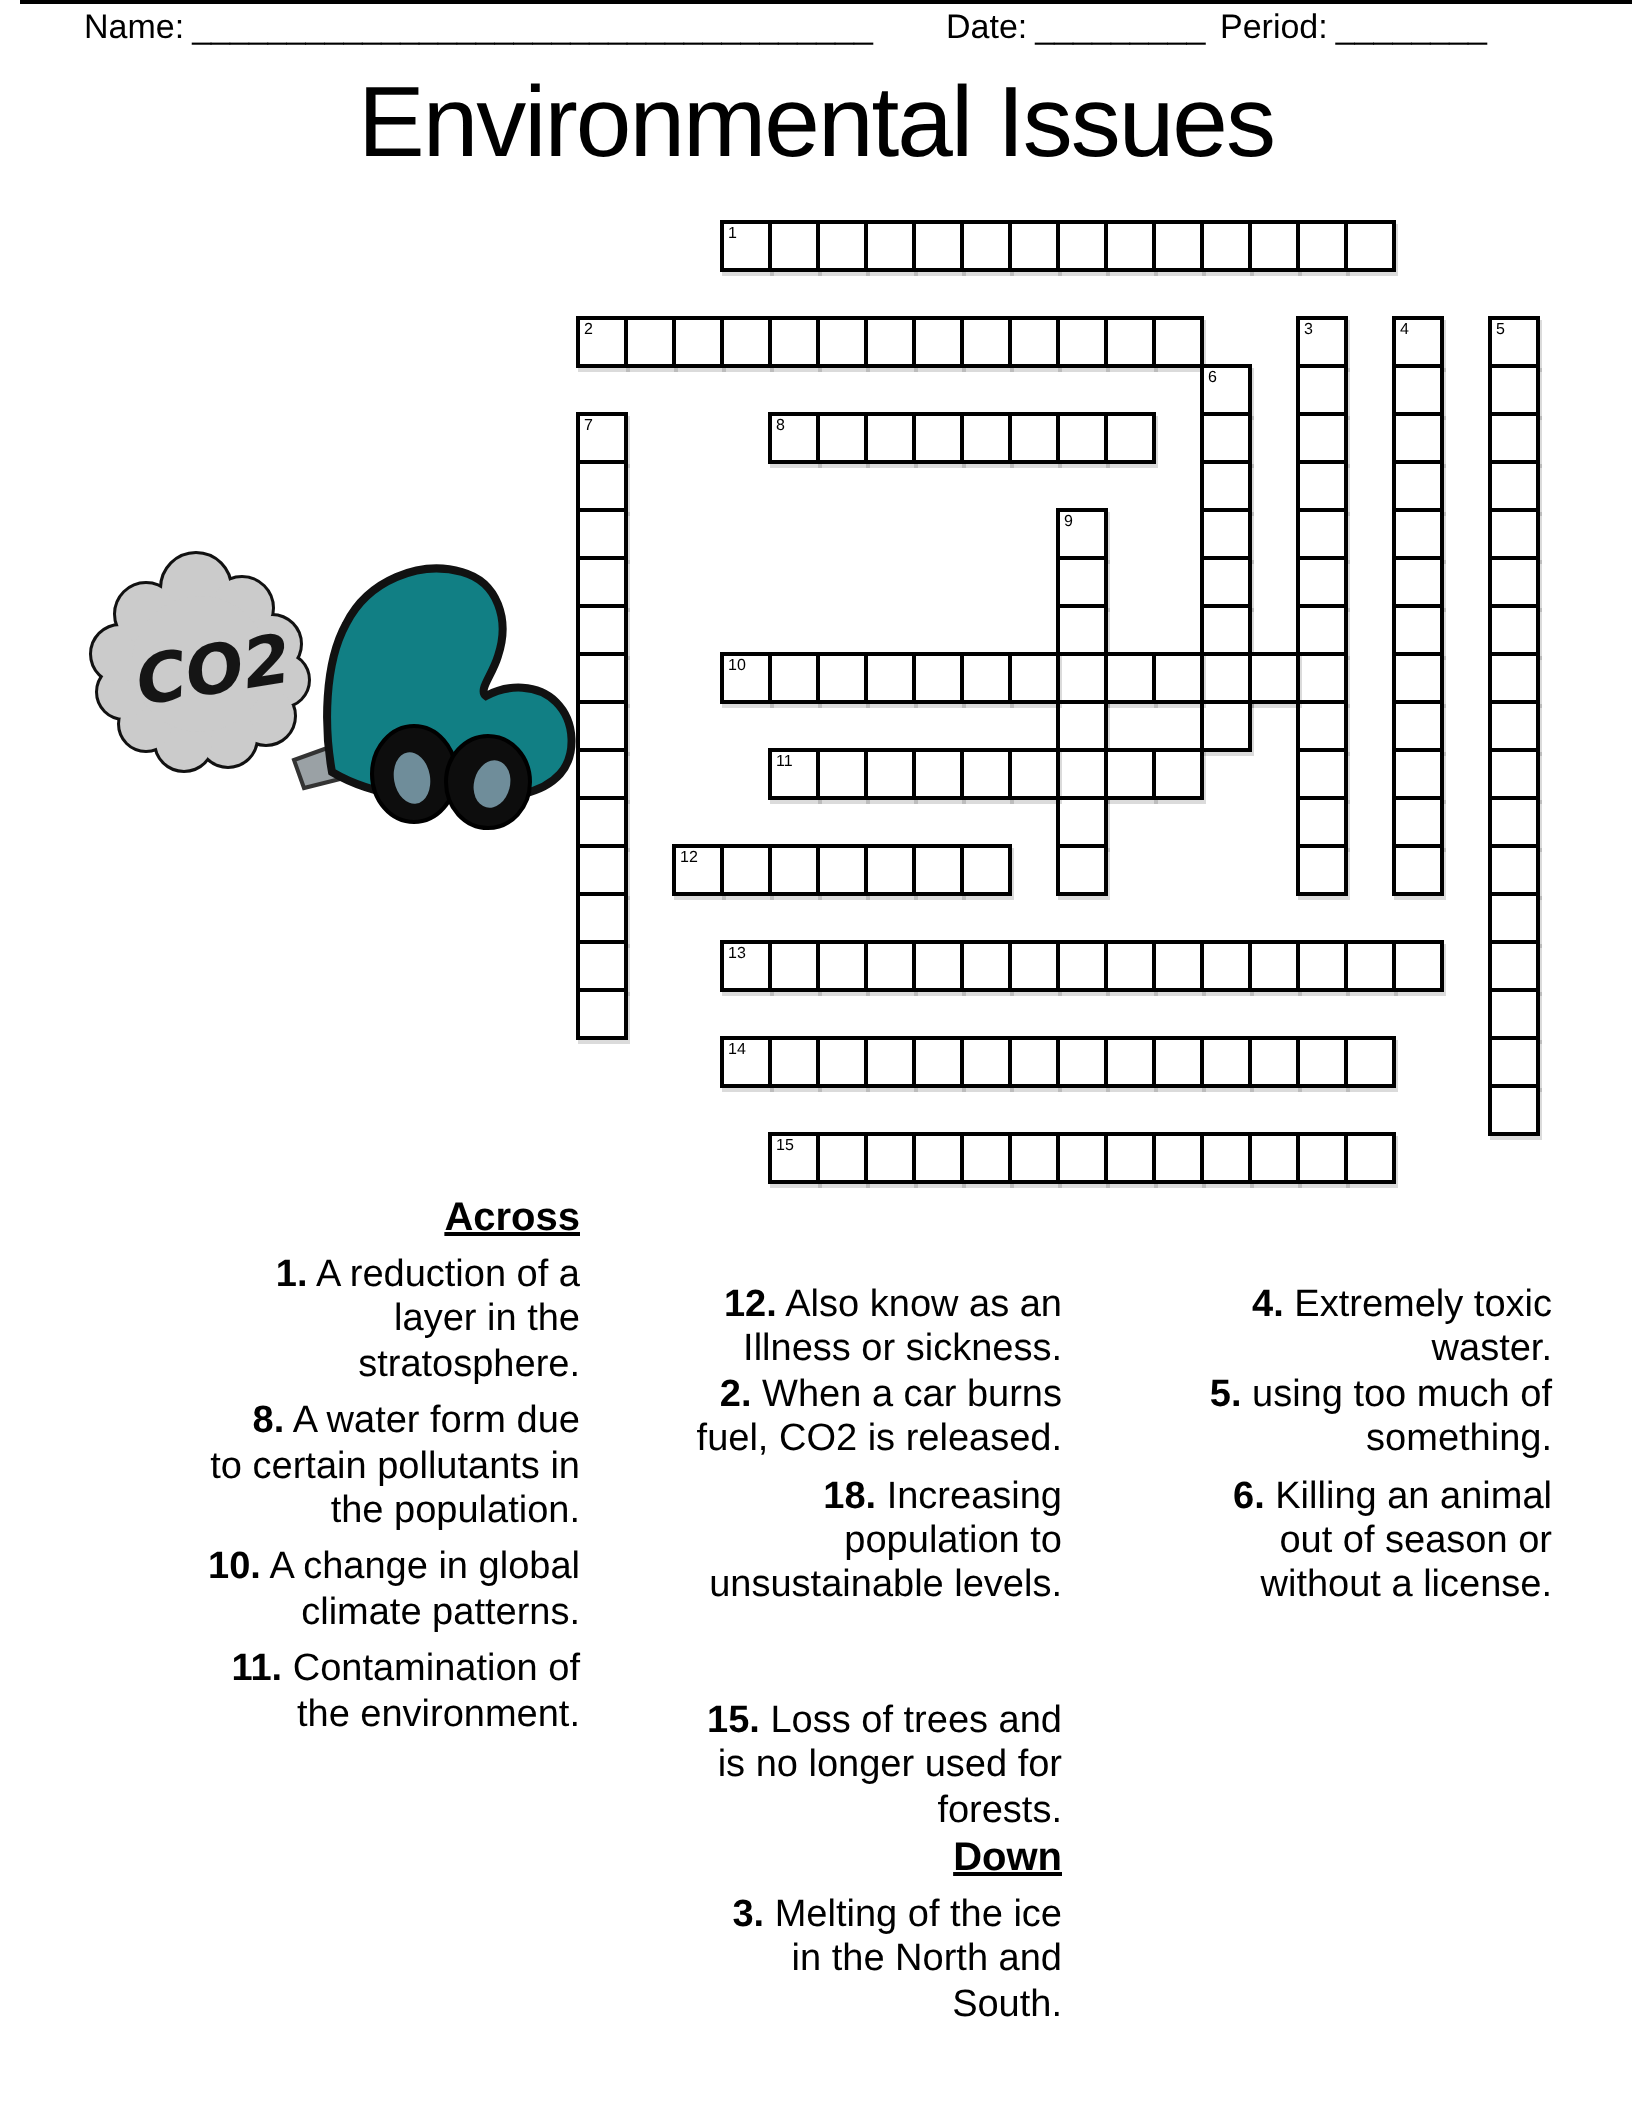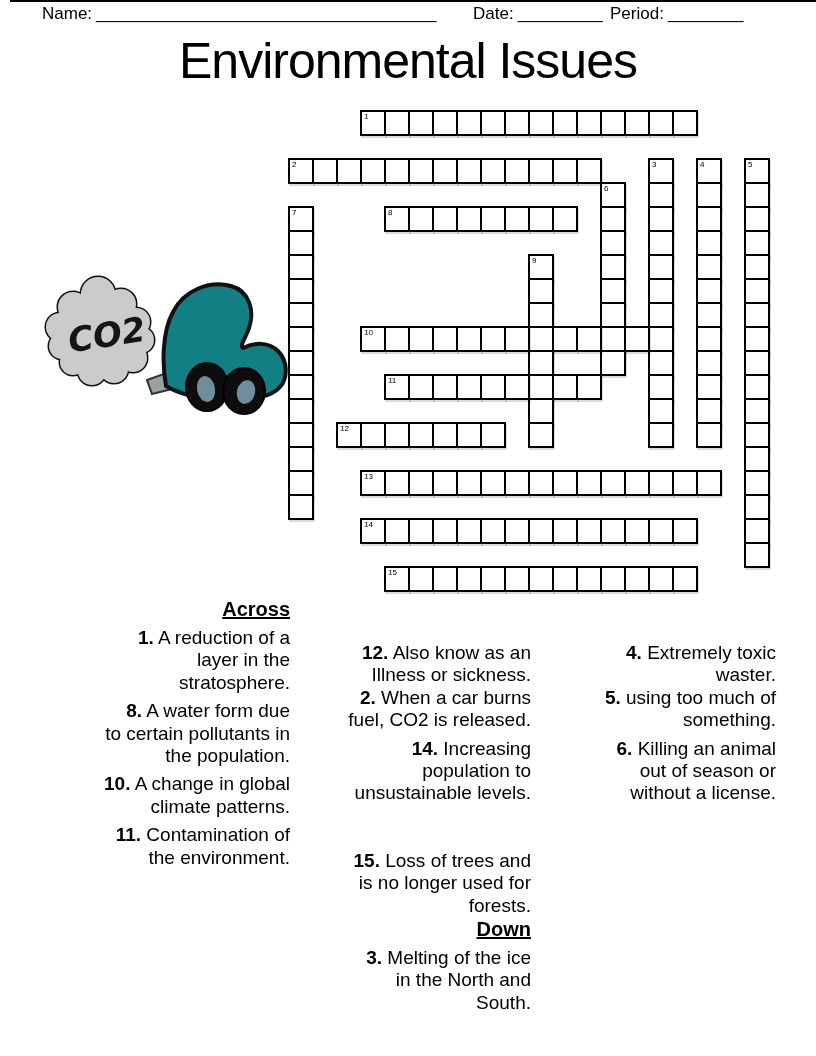--- a/index.html
+++ b/index.html
@@ -309,21 +309,21 @@
       <p class=""><b>10.</b><span class="cluetext"> A change in global
 climate patterns.</span></p>
       <p class=""><b>11.</b><span class="cluetext"> Contamination of
 the environment.</span></p>
     </div>
   <div class="cluecol col2">
       <p class="tight"><b>12.</b><span class="cluetext"> Also know as an
 Illness or sickness.</span></p>
       <p class=""><b>2.</b><span class="cluetext"> When a car burns
 fuel, CO2 is released.</span></p>
-      <p class=""><b>14.</b><span class="cluetext"> Increasing
+      <p class=""><b>18.</b><span class="cluetext"> Increasing
 population to
 unsustainable levels.</span></p>
       <p class="tight"><b>15.</b><span class="cluetext"> Loss of trees and
 is no longer used for
 forests.</span></p>
       <h3>Down</h3>
       <p class=""><b>3.</b><span class="cluetext"> Melting of the ice
 in the North and
 South.</span></p>
     </div>

